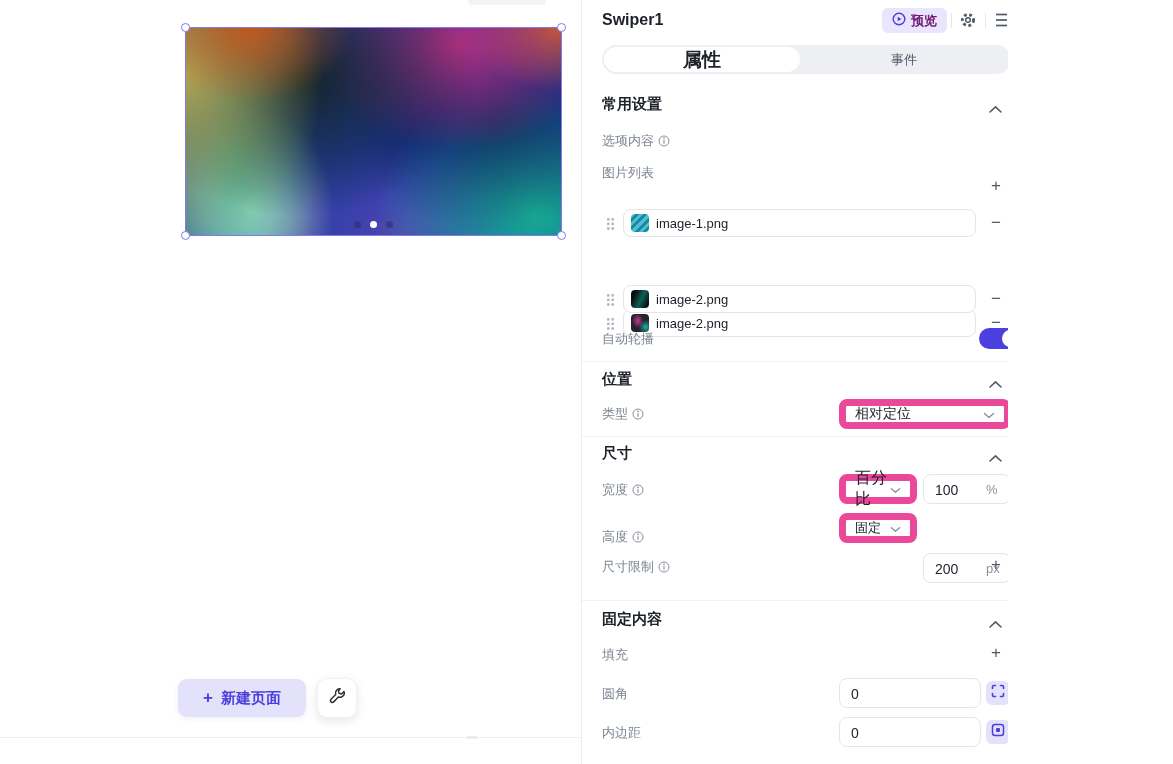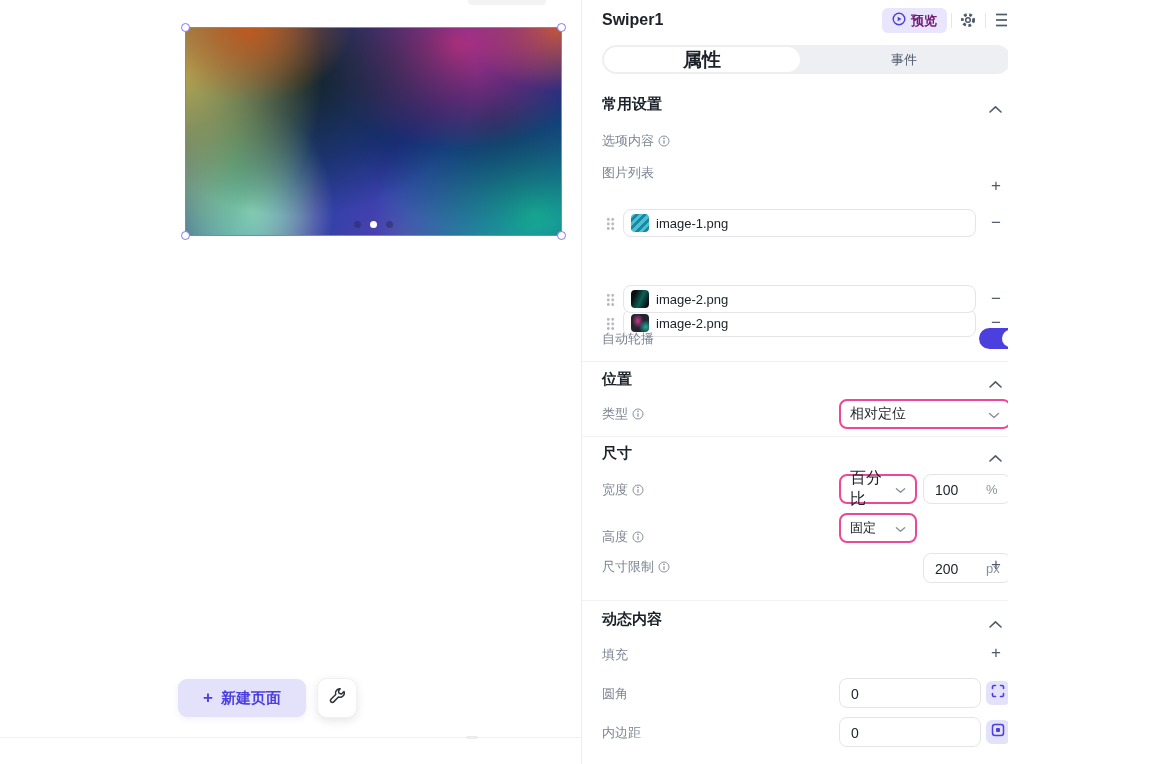--- a/index.html
+++ b/index.html
@@ -90,21 +90,21 @@
   .thumb2 { background:radial-gradient(7px 9px at 38% 38%, #c43a8c, transparent 80%),
             radial-gradient(9px 9px at 82% 72%, #1fae9e, transparent 80%), #23242e; }
   .thumb3 { background:linear-gradient(115deg,#0b0f14 22%,#0d6055 55%,#0b0f14 88%); }
   .file-name { font-size:13px; color:#1d2129; }
   .row-minus { position:absolute; left:404px; top:4px; width:20px; height:20px; display:flex;
      align-items:center; justify-content:center; font-size:17px; color:#4e5969; cursor:pointer; }
 
   .toggle { left:397px; top:328px; width:42px; height:21px; background:#4b40dd; border-radius:11px; cursor:pointer; }
   .knob { position:absolute; right:2.5px; top:2px; width:17px; height:17px; background:#fff; border-radius:50%; }
 
-  .select { background:#fff; border:2px solid #ec4899; border-radius:8px; height:30px;
+  .select { background:#fff; border:7px solid #ec4899; border-radius:8px; height:30px;
      display:flex; align-items:center; justify-content:space-between; padding:0 9px;
      font-size:14px; color:#1d2129; cursor:pointer; }
   .num-box { background:#fff; border:1px solid #e3e5ea; border-radius:8px; height:30px; }
   .num-box input { position:absolute; left:1px; top:1px; height:28px; width:58px; border:0; outline:0;
      padding:0 0 0 10px; font-size:14px; color:#1d2129; font-family:inherit; background:transparent; }
   .unit { position:absolute; top:7px; font-size:13px; color:#8a909b; }
 
   .icon-btn { width:24px; height:24px; background:#e4e1fb; border-radius:6px;
      display:flex; align-items:center; justify-content:center; cursor:pointer; }
 
@@ -326,21 +326,21 @@
             <circle cx="6" cy="6" r="5" fill="none" stroke="#8b919c" stroke-width="1"></circle>
             <line x1="6" y1="5.3" x2="6" y2="8.7" stroke="#8b919c" stroke-width="1.2"></line>
             <circle cx="6" cy="3.3" r=".85" fill="#8b919c"></circle>
           </svg>
       </span>
     </div>
     <div class="p-abs plusminus" style="top:555px;">+</div>
 
     <div class="p-abs divider" style="top:600px;"></div>
 
-    <div class="p-abs sec-title" style="left:20px; top:610px;">动态内容</div>
+    <div class="p-abs sec-title" style="left:20px; top:610px;">固定内容</div>
     <div class="p-abs sec-chevron" style="top:615px;">
       <svg width="15" height="9" viewBox="0 0 15 9">
           <polyline points="2,7 7.5,1.8 13,7" fill="none" stroke="#4e5969" stroke-width="1.6" stroke-linecap="round" stroke-linejoin="round"></polyline>
         </svg>
     </div>
 
     <div class="p-abs row-label" style="left:20px; top:646px;">
       <span>填充</span>
     </div>
     <div class="p-abs plusminus" style="top:643px;">+</div>

